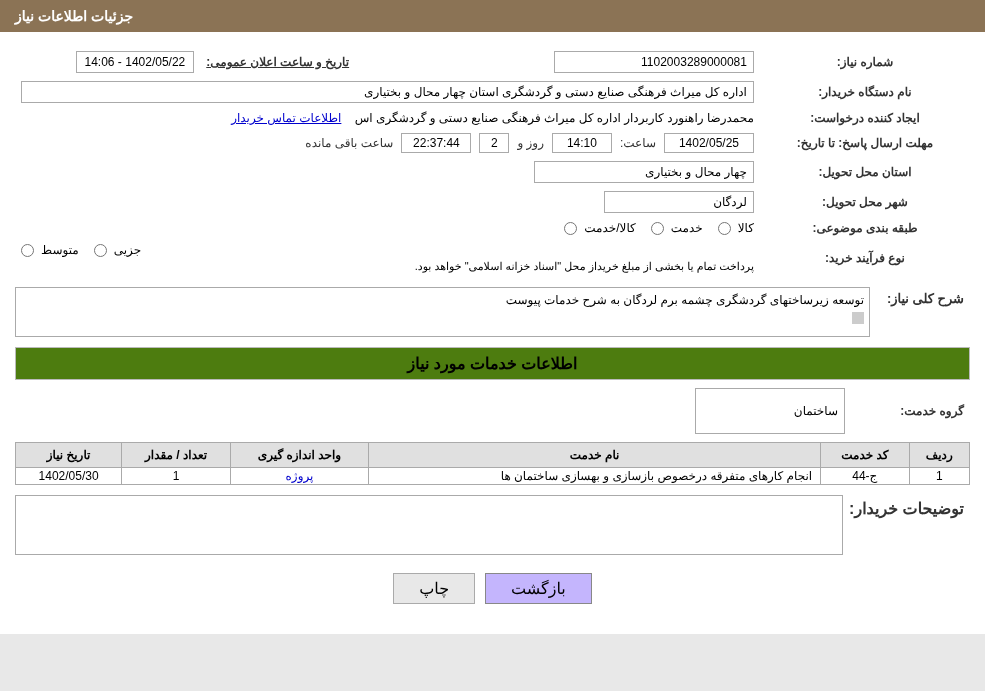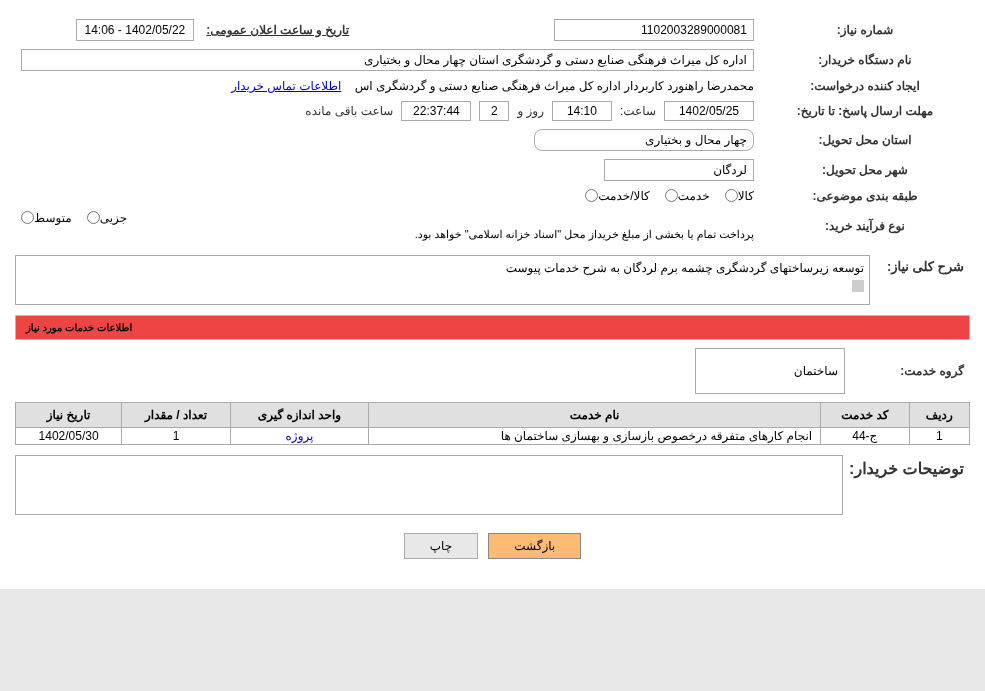--- a/index.html
+++ b/index.html
@@ -52,43 +52,43 @@
       padding: 3px 6px;
       background: #fff;
       display: inline-block;
       min-width: 200px;
       text-align: right;
     }
     .input-box-wide {
       width: 100%;
     }
     .section-header {
-      background: #ef4444;
+      background: #4d7c0f;
       padding: 6px 10px;
       font-weight: bold;
-      font-size: 10px;
-      text-align: left;
+      font-size: 16px;
+      text-align: center;
       margin: 10px 0 8px 0;
       border: 1px solid #bbb;
     }
     .blue-link {
       color: #0000cd;
       text-decoration: underline;
     }
     .radio-group {
       display: flex;
       gap: 15px;
       align-items: center;
       flex-direction: row-reverse;
       justify-content: flex-end;
     }
     .radio-item {
       display: flex;
-      align-items: flex-start;
-      gap: 0;
+      align-items: center;
+      gap: 7px;
     }
     .date-time-row {
       display: flex;
       align-items: center;
       gap: 8px;
       flex-direction: row;
     }
     .datetime-label {
       font-weight: normal;
       color: #333;
@@ -134,28 +134,28 @@
       justify-content: center;
       gap: 10px;
       margin-top: 15px;
       padding-bottom: 15px;
     }
     .btn {
       padding: 5px 25px;
       border: 1px solid #aaa;
       background: #f0f0f0;
       cursor: pointer;
-      font-size: 12px;
+      font-size: 16px;
       font-family: Tahoma, Arial, sans-serif;
     }
     .btn-print {
       background: #e8e8e8;
     }
     .btn-back {
-      background: #fdba74;
+      background: #c4b5fd;
       border-color: #888;
     }
     .field-label {
       font-weight: bold;
       color: #333;
       white-space: nowrap;
       padding: 4px 6px;
       text-align: right;
       min-width: 120px;
     }
@@ -177,20 +177,23 @@
       align-items: center;
       gap: 5px;
       margin: 5px 0;
     }
   </style>
 </head>
 <body>
 
 <div class="page-wrapper">
 
+  <div class="header-bar">
+    <span>جزئیات اطلاعات نیاز</span>
+  </div>
 
   <div class="content-area">
 
     <table class="info-table">
 
       <tbody>
           <tr>
         <td class="label-cell">شماره نیاز:</td>
         <td class="value-cell">
           <span class="input-box">1102003289000081</span>
@@ -229,21 +232,21 @@
             <span class="small-input" style="min-width:30px;">2</span>
             <span class="small-input" style="min-width:70px;">22:37:44</span>
             <span class="datetime-label">ساعت باقی مانده</span>
           </div>
         </td>
       </tr>
 
       <tr>
         <td class="label-cell">استان محل تحویل:</td>
         <td class="value-cell" colspan="4">
-          <span class="input-box" style="min-width:220px;border-radius:8px;">چهار محال و بختیاری</span>
+          <span class="input-box" style="min-width:220px;">چهار محال و بختیاری</span>
         </td>
       </tr>
 
       <tr>
         <td class="label-cell">شهر محل تحویل:</td>
         <td class="value-cell" colspan="4">
           <span class="input-box" style="min-width:150px;">لردگان</span>
         </td>
       </tr>
 

